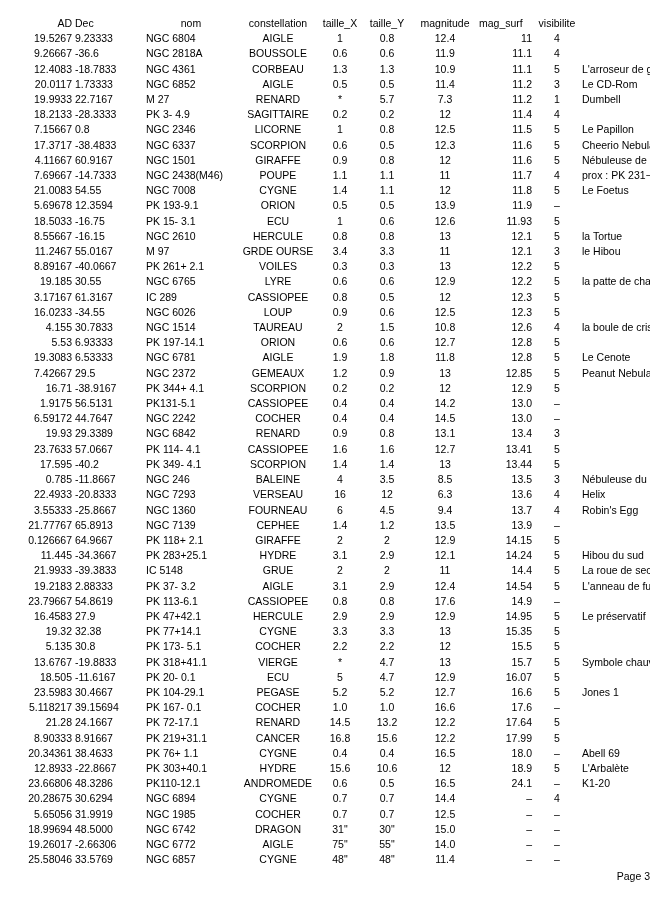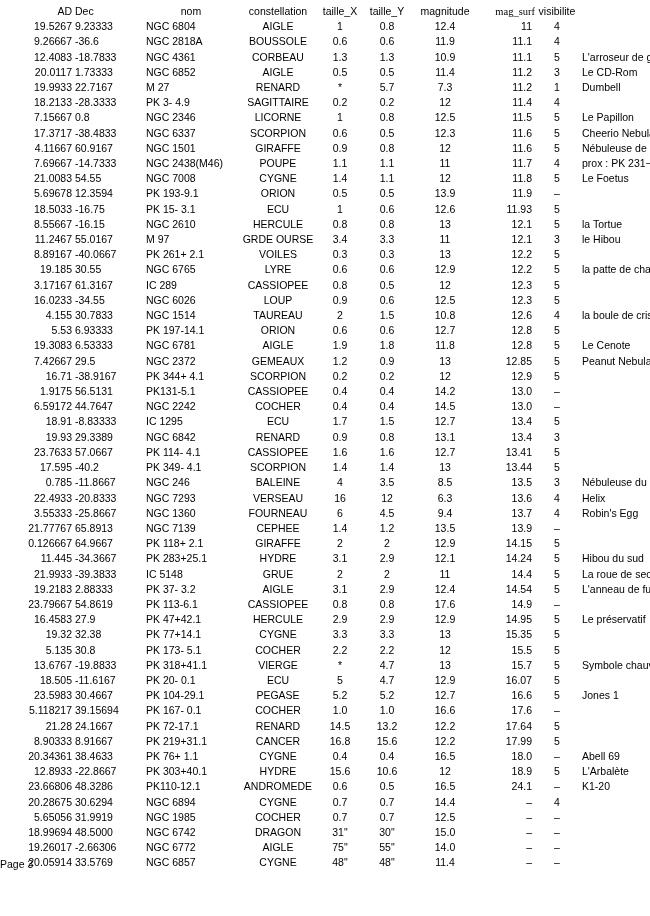--- a/index.html
+++ b/index.html
@@ -20,21 +20,21 @@
     width: 650px;
     height: 916px;
     position: relative;
     box-sizing: border-box;
     padding: 0;
   }
   table.catalog {
     border-collapse: collapse;
     width: 636px;
     table-layout: fixed;
-    margin-top: 4px;
+    margin-top: 16px;
   }
   table.catalog th,
   table.catalog td {
     font-size: 10.5px;
     line-height: 15.2px;
     padding: 0 3px 0 0;
     white-space: nowrap;
     overflow: visible;
     font-weight: normal;
     vertical-align: baseline;
@@ -49,29 +49,29 @@
   .c-mag       { width: 62px;  text-align: center; }
   .c-ms        { width: 56px;  text-align: right; padding-right: 14px; }
   .c-vis       { width: 44px;  text-align: center; }
   .c-note      { width: auto;  text-align: left; padding-left: 4px; }
 
   thead th {
     font-size: 10.5px;
     padding-bottom: 5px;
   }
   thead th.c-nom   { text-align: center; padding-left: 0; }
-  thead th.c-ms    { text-align: right; padding-right: 0; font-family: Liberation Serif, serif; }
+  thead th.c-ms    { text-align: left; padding-right: 0; }
   thead th.c-note  { text-align: left; }
 
   .footer {
     position: absolute;
     left: 0;
     right: 0;
     top: 854px;
-    text-align: left;
+    text-align: right;
     font-size: 10.5px;
     font-family: "Liberation Sans", sans-serif;
   }
 </style>
 </head>
 <body>
 
 <div class="page">
 
   <table class="catalog">
@@ -396,32 +396,20 @@
           <td class="c-nom">NGC 2242</td>
           <td class="c-const">COCHER</td>
           <td class="c-tx">0.4</td>
           <td class="c-ty">0.4</td>
           <td class="c-mag">14.5</td>
           <td class="c-ms">13.0</td>
           <td class="c-vis">–</td>
           <td class="c-note"></td>
         </tr>
         <tr>
-          <td class="c-ad">18.91</td>
-          <td class="c-dec">-8.83333</td>
-          <td class="c-nom">IC 1295</td>
-          <td class="c-const">ECU</td>
-          <td class="c-tx">1.7</td>
-          <td class="c-ty">1.5</td>
-          <td class="c-mag">12.7</td>
-          <td class="c-ms">13.4</td>
-          <td class="c-vis">5</td>
-          <td class="c-note"></td>
-        </tr>
-        <tr>
           <td class="c-ad">19.93</td>
           <td class="c-dec">29.3389</td>
           <td class="c-nom">NGC 6842</td>
           <td class="c-const">RENARD</td>
           <td class="c-tx">0.9</td>
           <td class="c-ty">0.8</td>
           <td class="c-mag">13.1</td>
           <td class="c-ms">13.4</td>
           <td class="c-vis">3</td>
           <td class="c-note"></td>
@@ -744,21 +732,21 @@
           <td class="c-nom">NGC 6772</td>
           <td class="c-const">AIGLE</td>
           <td class="c-tx">75"</td>
           <td class="c-ty">55"</td>
           <td class="c-mag">14.0</td>
           <td class="c-ms">–</td>
           <td class="c-vis">–</td>
           <td class="c-note"></td>
         </tr>
         <tr>
-          <td class="c-ad">20.05914</td>
+          <td class="c-ad">25.58046</td>
           <td class="c-dec">33.5769</td>
           <td class="c-nom">NGC 6857</td>
           <td class="c-const">CYGNE</td>
           <td class="c-tx">48"</td>
           <td class="c-ty">48"</td>
           <td class="c-mag">11.4</td>
           <td class="c-ms">–</td>
           <td class="c-vis">–</td>
           <td class="c-note"></td>
         </tr>

